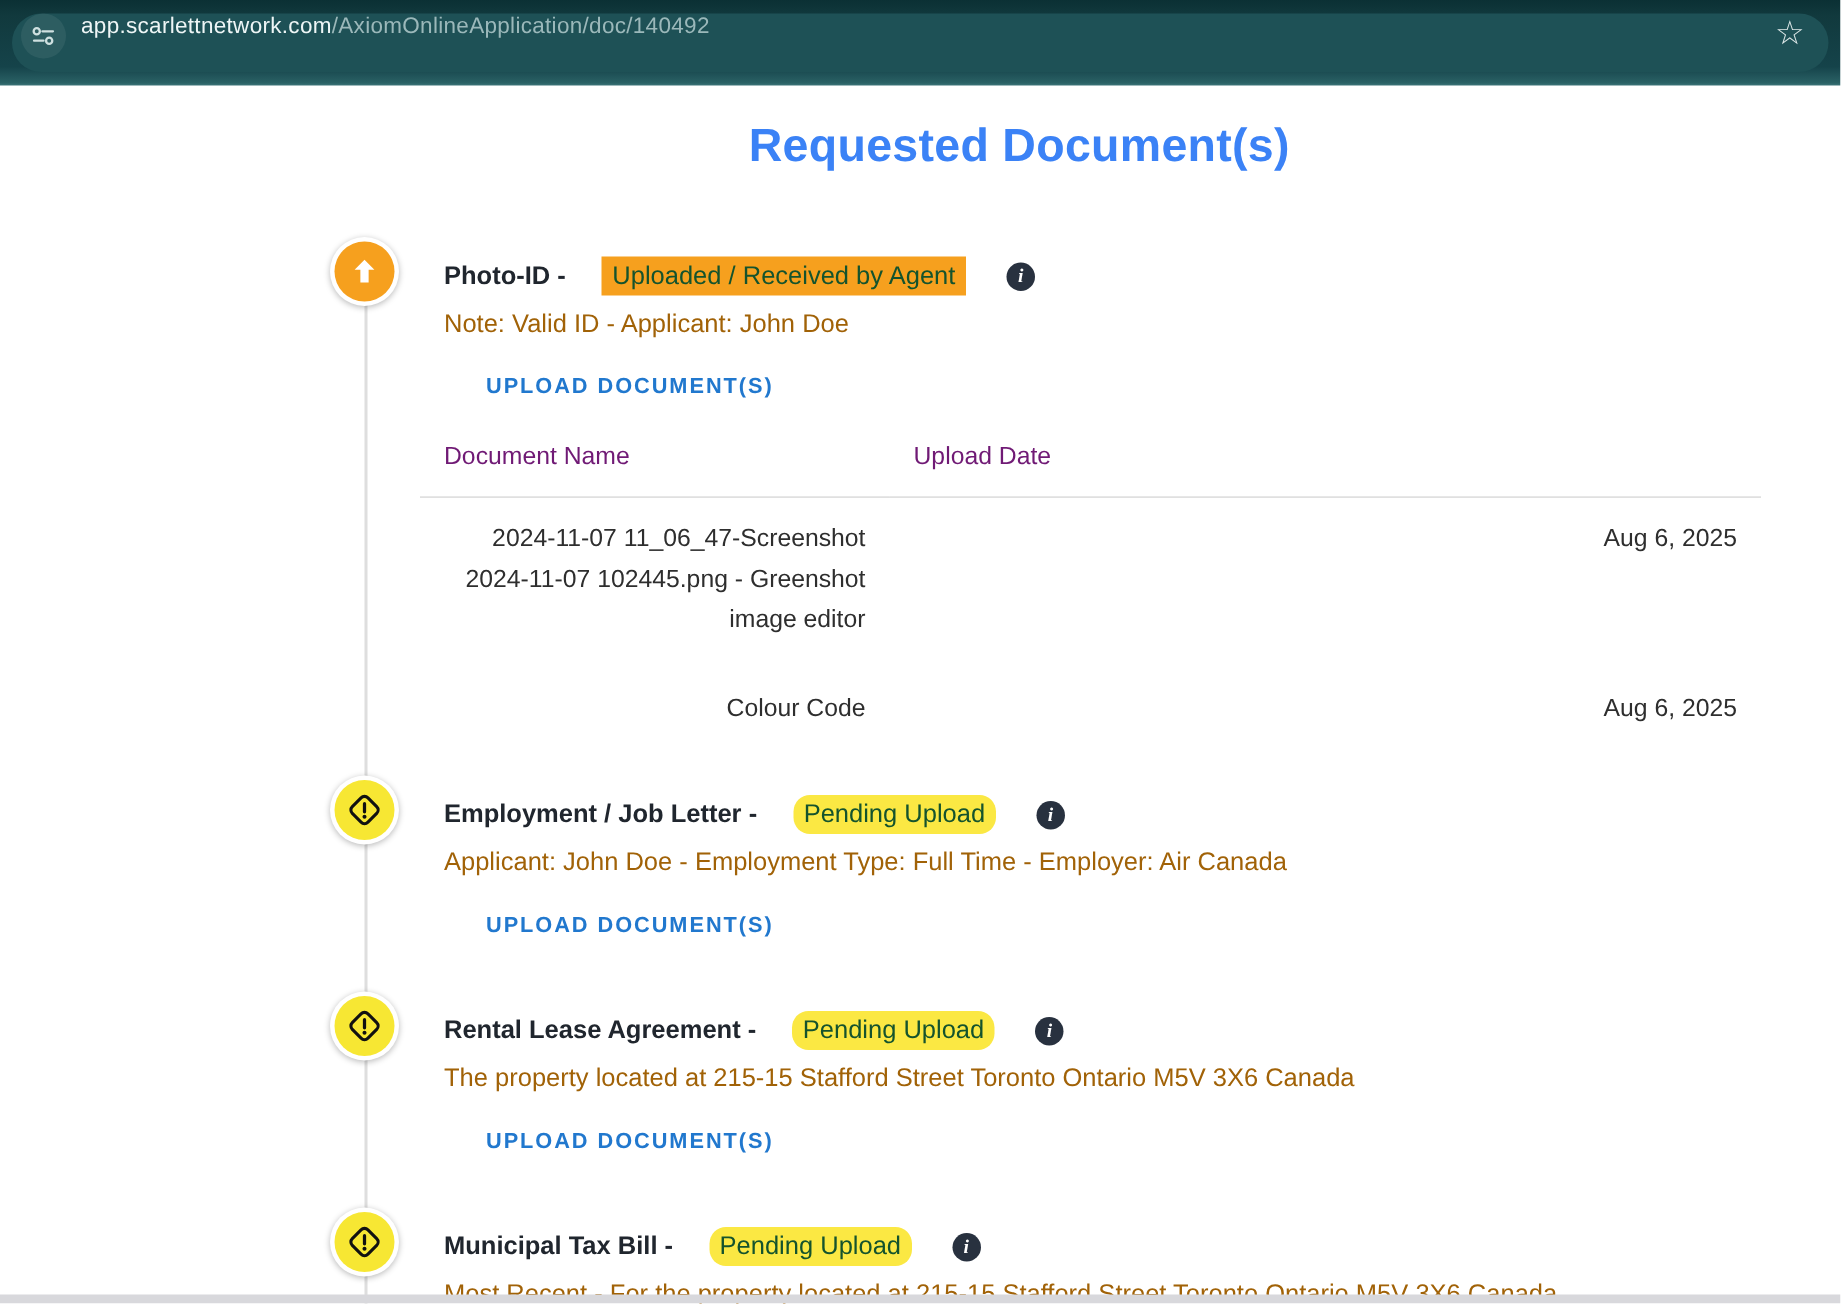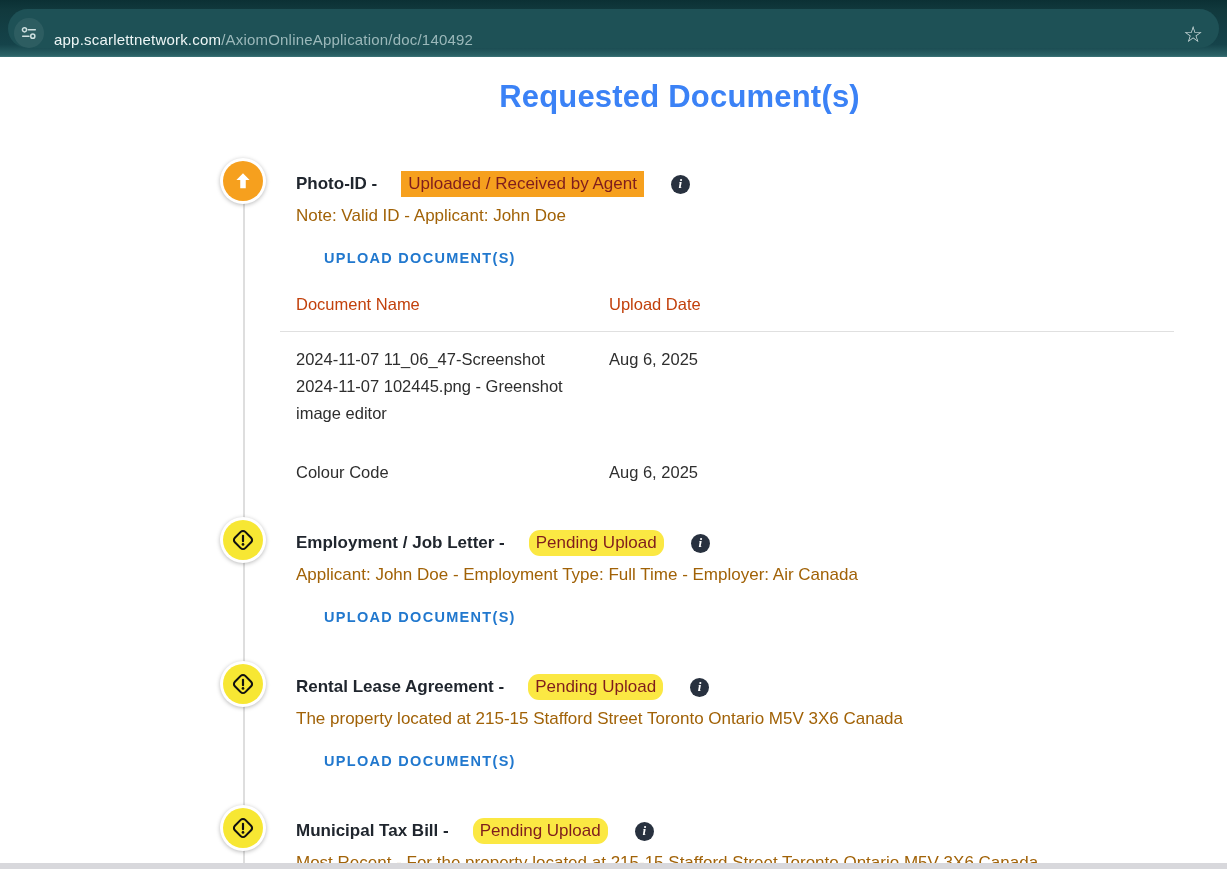--- a/index.html
+++ b/index.html
@@ -16,21 +16,21 @@
   .browser-bar {
     height: 57px;
     background: linear-gradient(180deg, #0b3034 0%, #11393d 18%, #15434a 78%, #2a6165 97%, #3d7579 100%);
     display: flex; align-items: center;
     padding: 0 8px;
   }
   .address-pill {
     flex: 1; height: 39px;
     background: #1e5156;
     border-radius: 20px;
-    display: flex; align-items: flex-end;
+    display: flex; align-items: flex-start;
     padding: 0 14px 0 6px;
     cursor: text;
   }
   .tune-wrap {
     width: 30px; height: 30px; border-radius: 50%;
     background: rgba(255,255,255,0.07);
     display: flex; align-items: center; justify-content: center;
     margin-right: 10px;
     cursor: pointer;
     flex: 0 0 auto;
@@ -74,21 +74,21 @@
   .icon-inner {
     width: 40px; height: 40px; border-radius: 50%;
     display: flex; align-items: center; justify-content: center;
   }
   .icon-upload { background: #f6a01e; }
   .icon-warn   { background: #f7e733; }
 
   .title-row { display: flex; align-items: center; gap: 27px; }
   .item-name { font-size: 17px; font-weight: 700; color: #20262e; white-space: nowrap; }
   .status-badge {
-    font-size: 17px; color: #7f1d1d;
+    font-size: 17px; color: #14532d;
     padding: 3px 7px; margin-left: -3px;
     white-space: nowrap;
   }
   .badge-uploaded { background: #f6a01e; }
   .badge-pending  { background: #fbe843; border-radius: 11px; }
   .info-icon {
     width: 19px; height: 19px; border-radius: 50%;
     background: #28313f; color: #ffffff;
     font-family: "Liberation Serif", serif;
     font-size: 13px; font-weight: 700; font-style: italic;
@@ -112,27 +112,27 @@
 
   
   .doc-table {
     border-collapse: collapse;
     margin: 20px 0 40px -16px;
     width: 894px;
     table-layout: fixed;
   }
   .doc-table th {
     text-align: left; font-weight: 400;
-    font-size: 16.5px; color: #c2410c;
+    font-size: 16.5px; color: #701a75;
     padding: 8px 16px 17px 16px;
     border-bottom: 1px solid #e0e0e0;
   }
   .doc-table th.col-name, .doc-table td.col-name { width: 313px; }
   .doc-table td {
-    text-align: left; vertical-align: top;
+    text-align: right; vertical-align: top;
     font-size: 16.5px; color: #2e2e2e;
     line-height: 27px;
     padding: 14px 16px 4px 16px;
   }
   .doc-table tr.row-2 td { padding-top: 28px; }
 
   
   .bottom-strip {
     position: absolute; left: 0; bottom: 0;
     width: 100%; height: 6px;

